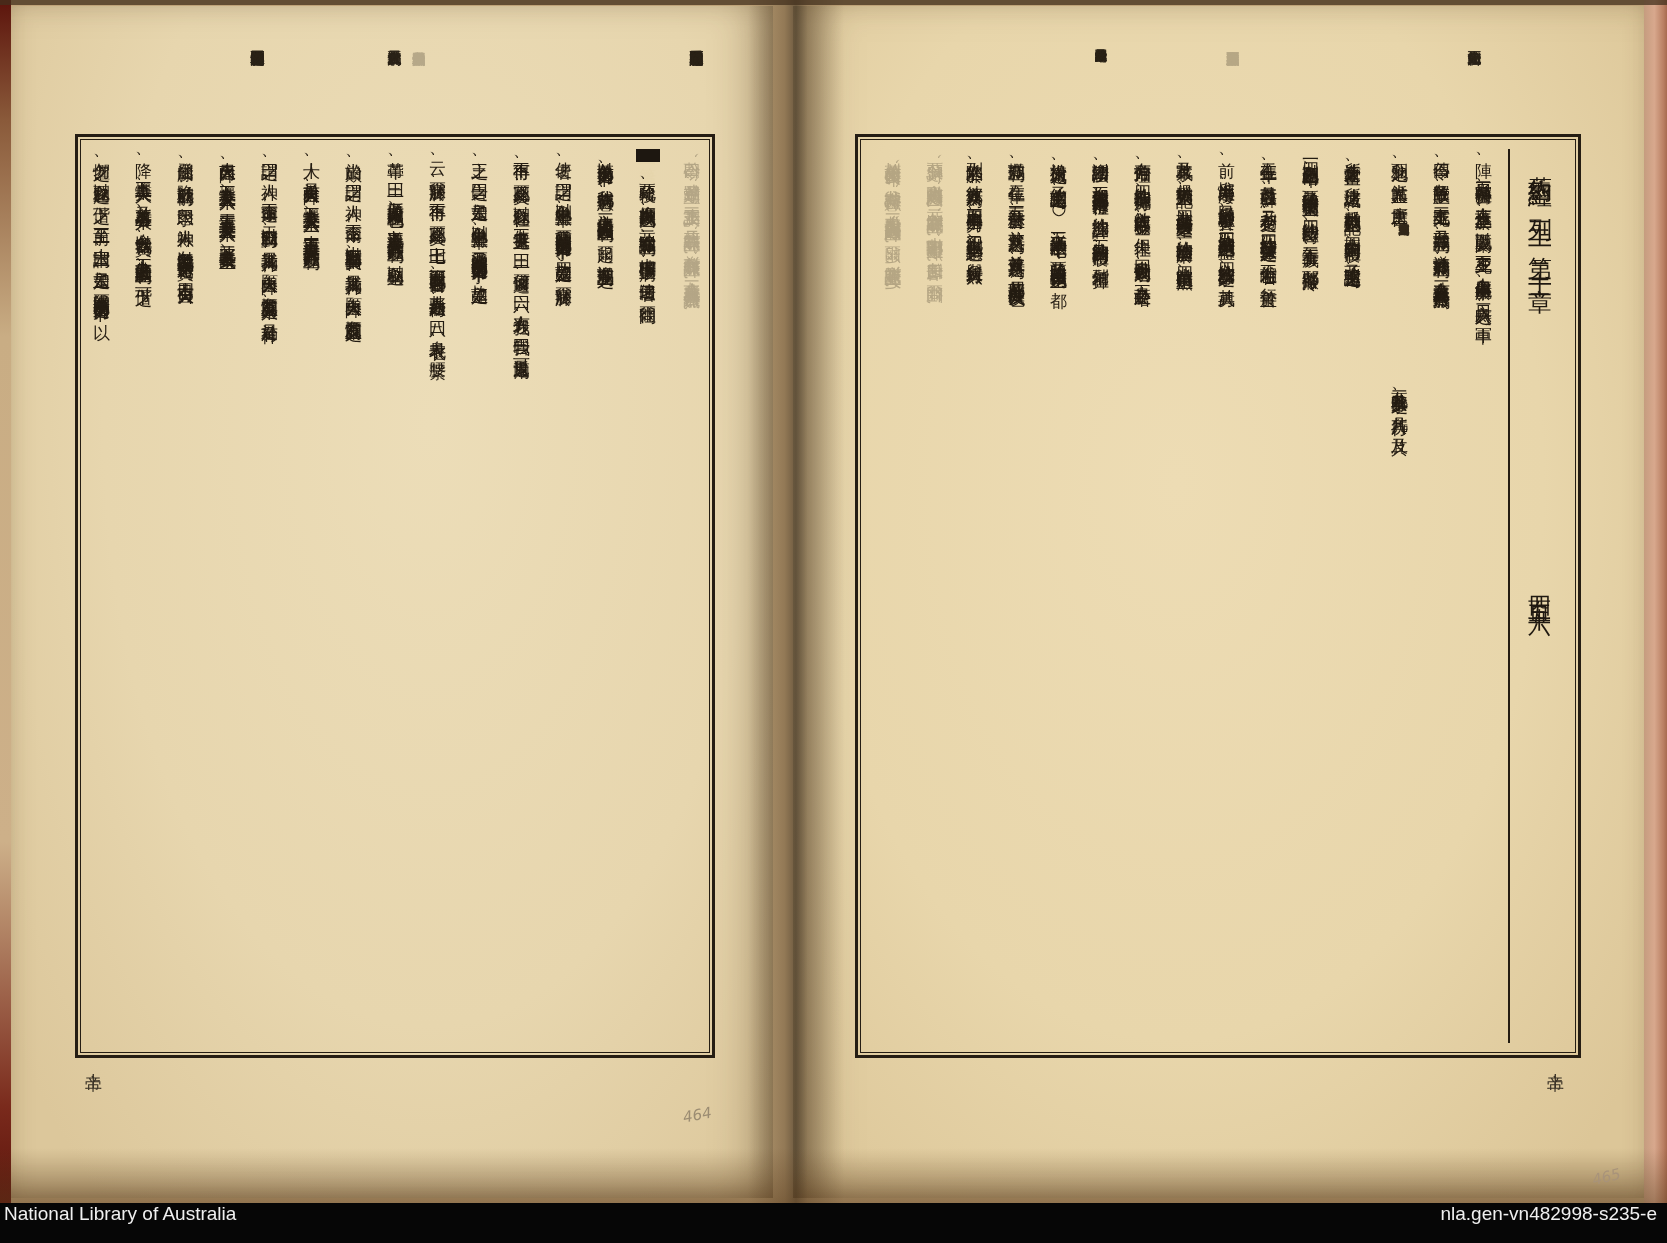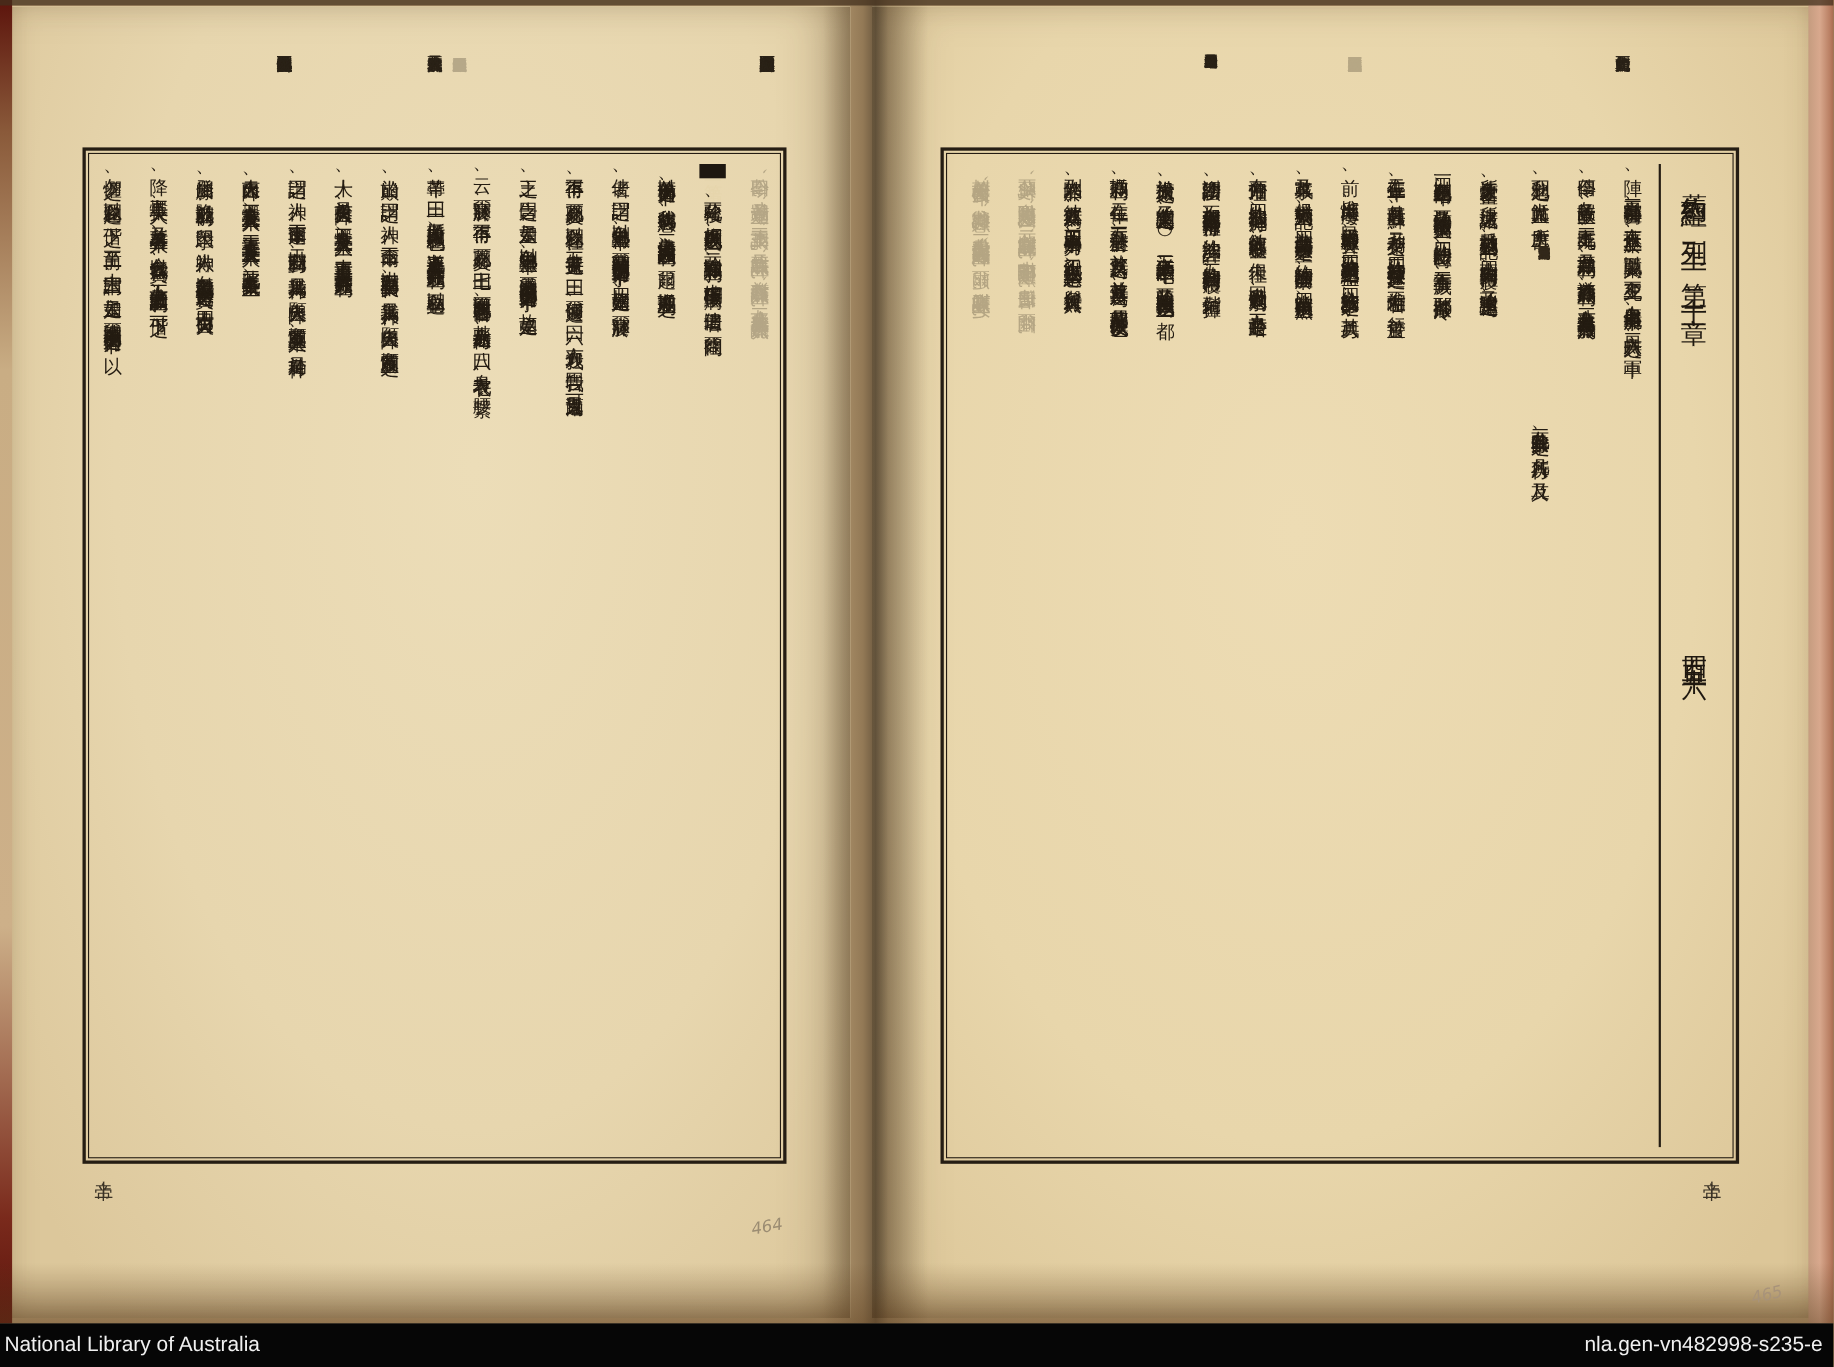--- a/index.html
+++ b/index.html
@@ -40,21 +40,21 @@
   .m-page{margin-top:300px;letter-spacing:4px;font-size:23px;}
   .inv{background:#1d1710;color:#e6d5ac;padding:5px 2px;margin-bottom:8px;}
   .note{display:inline-block;width:26px;height:162px;font-size:11px;line-height:13px;
         letter-spacing:0;vertical-align:text-top;white-space:normal;color:#33291b;}
   .bleed{opacity:.26;filter:blur(.6px);transform:scaleX(-1);}
   .tnote{position:absolute;writing-mode:vertical-rl;text-orientation:upright;color:#2a2217;white-space:normal;}
   .term{position:absolute;writing-mode:vertical-rl;text-orientation:upright;font-size:17px;letter-spacing:1px;color:#3a3226;}
   .pencil{position:absolute;font:italic 15px "DejaVu Sans",sans-serif;color:#9b8c72;}
   
   .bottombar{position:absolute;left:0;bottom:0;width:100%;height:40px;background:#060606;
-    display:flex;justify-content:space-between;align-items:center;box-sizing:border-box;
+    display:flex;justify-content:space-between;box-sizing:border-box;
     padding:0 10px 0 4px;color:#f0f0f0;font-family:"Liberation Sans",sans-serif;font-size:19px;}
 </style>
 </head>
 <body>
 
 <div class="scan">
 
   <div class="page pleft">
 
     <div class="tnote" style="left:552px;top:34px;width:146px;height:94px;font-size:14px;line-height:24px;">摩押叛亞哈謝有疾遣使往詢巴力西卜以利亞呵責之示以必不得愈</div>

